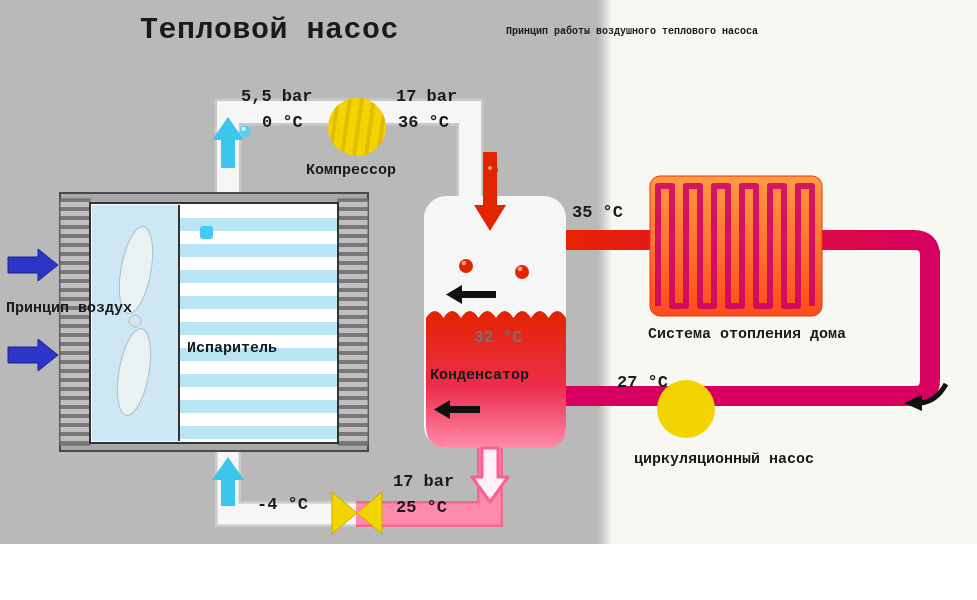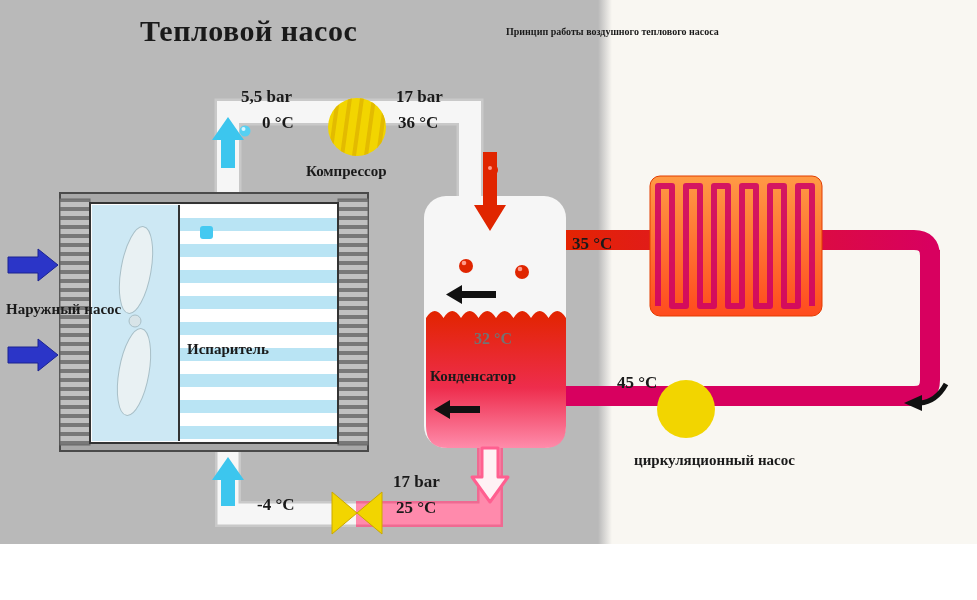--- a/index.html
+++ b/index.html
@@ -1,18 +1,18 @@
 <!DOCTYPE html>
 <html><head>
 <meta charset="utf-8">
 <style>
   html,body{margin:0;padding:0;}
   .stage{
     position:relative; width:977px; height:544px; overflow:hidden;
-    font-family:Liberation Serif, serif; background:#f9f7f2;
+    font-family:Liberation Mono, monospace; background:#f9f7f2;
   }
   .bg-left{position:absolute;left:0;top:0;width:600px;height:600px;background:#b9b9b9;}
   .bg-fade{position:absolute;left:598px;top:0;width:14px;height:600px;
     background:linear-gradient(90deg,#b9b9b9,#f9f7f2);}
   svg.diagram{position:absolute;left:0;top:0;}
   .label{position:absolute;white-space:nowrap;color:#1a1a1a;line-height:1.1;}
   .title{font-size:30px;font-weight:bold;letter-spacing:.5px;}
   .subtitle{font-size:10px;font-weight:bold;}
   .comp{font-size:15px;font-weight:bold;}
   .reading{font-size:17px;font-weight:600;}
@@ -154,25 +154,26 @@
 
   <div class="label title" style="left:140px;top:14px;">Тепловой насос</div>
   <div class="label subtitle" style="left:506px;top:26px;">Принцип работы воздушного теплового насоса</div>
 
   <div class="label reading" style="left:241px;top:88px;">5,5 bar</div>
   <div class="label reading" style="left:262px;top:114px;">0 °C</div>
   <div class="label reading" style="left:396px;top:88px;">17 bar</div>
   <div class="label reading" style="left:398px;top:114px;">36 °C</div>
   <div class="label comp" style="left:306px;top:163px;">Компрессор</div>
 
-  <div class="label comp" style="left:6px;top:301px;">Наружный насос</div>
+  <div class="label comp" style="left:6px;top:301px;">Принцип воздух</div>
   <div class="label comp" style="left:187px;top:341px;">Испаритель</div>
 
-  <div class="label reading" style="left:572px;top:204px;margin-top:31px;">35 °C</div>
-  <div class="label reading" style="left:617px;top:374px;">45 °C</div>
+  <div class="label reading" style="left:572px;top:204px;">35 °C</div>
+  <div class="label comp" style="left:648px;top:327px;">Система отопления дома</div>
+  <div class="label reading" style="left:617px;top:374px;">27 °C</div>
   <div class="label comp" style="left:634px;top:452px;">циркуляционный насос</div>
 
   <div class="label reading reading-white" style="left:474px;top:330px;font-size:16px;">32 °C</div>
   <div class="label comp" style="left:430px;top:368px;">Конденсатор</div>
 
   <div class="label reading" style="left:393px;top:473px;">17 bar</div>
   <div class="label reading" style="left:396px;top:499px;">25 °C</div>
   <div class="label reading" style="left:257px;top:496px;">-4 °C</div>
 </div>
 

